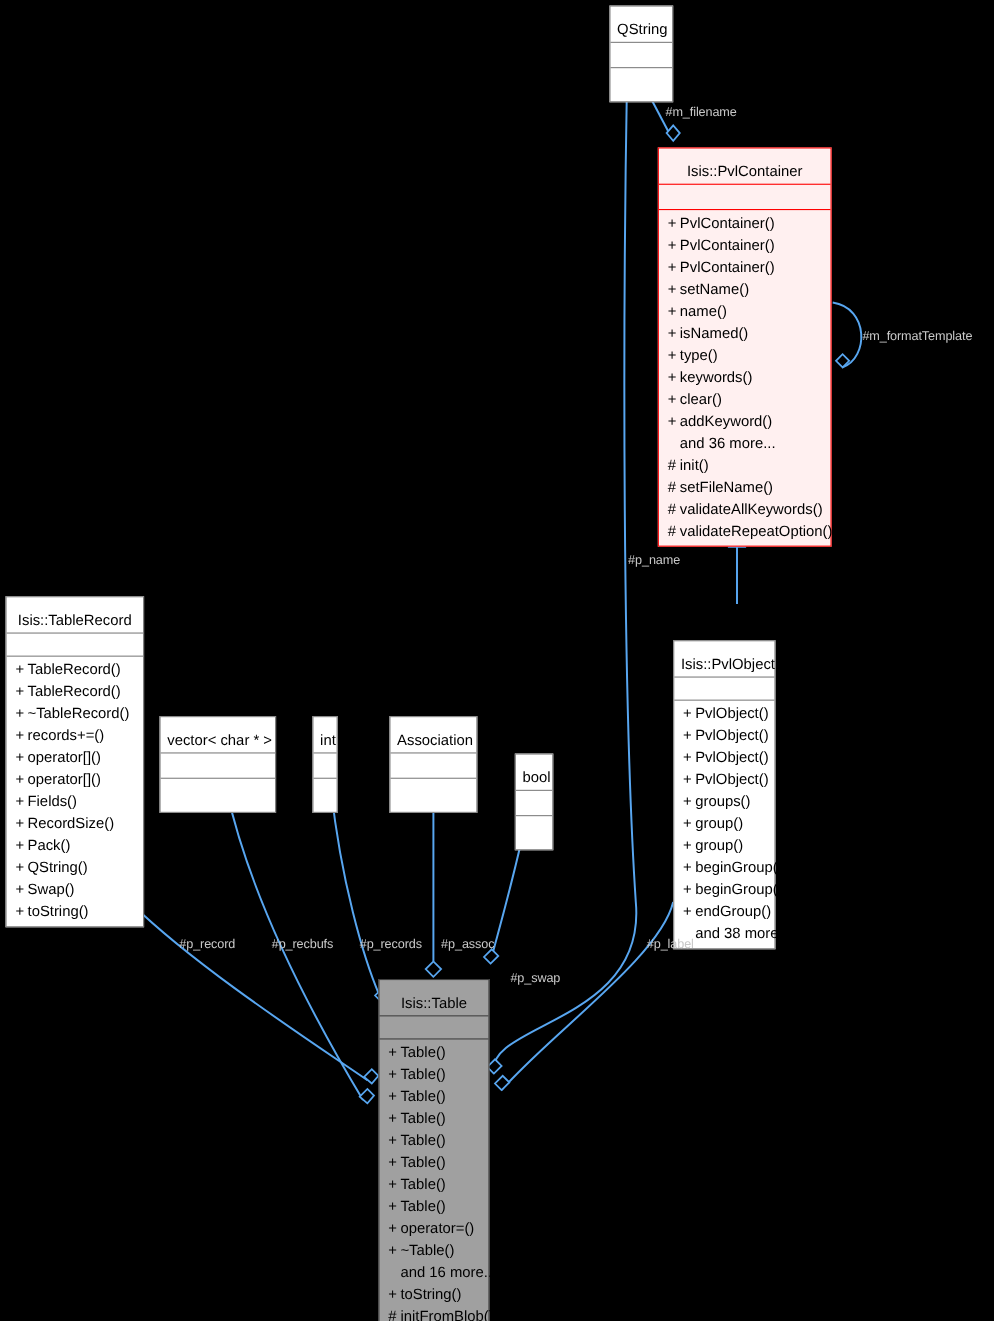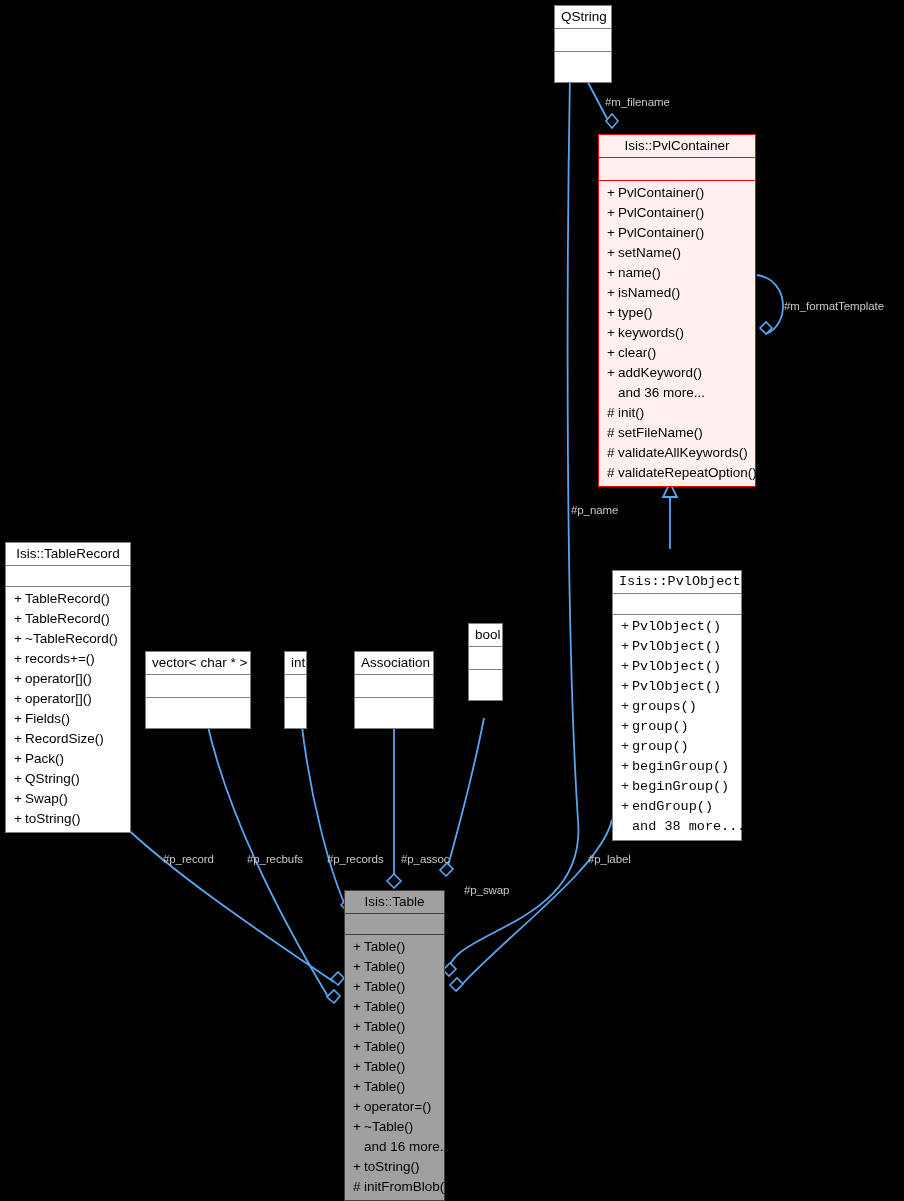--- a/index.html
+++ b/index.html
@@ -34,21 +34,21 @@
   .uml-box.pink {
     background: #fff0f0;
     border: 1px solid #ff0000;
   }
   .uml-box.gray {
     background: #a0a0a0;
     border: 1px solid #404040;
   }
   .box-title {
     text-align: center;
-    padding: 3px 6px 4px 6px;
+    padding: 13px 6px 4px 6px;
     white-space: nowrap;
     font-size: 13.5px;
     line-height: 15px;
   }
   .box-sep {
     border-top: 1px solid #808080;
   }
   .uml-box.pink .box-sep { border-top: 1px solid #ff0000; }
   .uml-box.gray .box-sep { border-top: 1px solid #404040; }
   .box-attrs {
@@ -158,21 +158,21 @@
         <div class="op"><span class="vis">+</span><span>clear()</span></div>
         <div class="op"><span class="vis">+</span><span>addKeyword()</span></div>
         <div class="op more"><span>and 36 more...</span></div>
         <div class="op"><span class="vis">#</span><span>init()</span></div>
         <div class="op"><span class="vis">#</span><span>setFileName()</span></div>
         <div class="op"><span class="vis">#</span><span>validateAllKeywords()</span></div>
         <div class="op"><span class="vis">#</span><span>validateRepeatOption()</span></div>
       </div>
   </div>
 
-  <div class="uml-box" style="left:612px; top:570px; width:130px;font-family:Liberation Mono, monospace;">
+  <div class="uml-box" style="left:612px; top:582px; width:93px;">
     <div class="box-title">Isis::PvlObject</div>
     <div class="box-sep box-attrs" style="height:20px;"></div>
     <div class="box-sep box-ops">
         <div class="op"><span class="vis">+</span><span>PvlObject()</span></div>
         <div class="op"><span class="vis">+</span><span>PvlObject()</span></div>
         <div class="op"><span class="vis">+</span><span>PvlObject()</span></div>
         <div class="op"><span class="vis">+</span><span>PvlObject()</span></div>
         <div class="op"><span class="vis">+</span><span>groups()</span></div>
         <div class="op"><span class="vis">+</span><span>group()</span></div>
         <div class="op"><span class="vis">+</span><span>group()</span></div>
@@ -213,21 +213,21 @@
     <div class="box-sep box-attrs" style="height:22px;"></div>
     <div class="box-sep box-ops" style="height:25px;"></div>
   </div>
 
   <div class="uml-box" style="left:354px; top:651px; width:80px;">
     <div class="box-title">Association</div>
     <div class="box-sep box-attrs" style="height:22px;"></div>
     <div class="box-sep box-ops" style="height:25px;"></div>
   </div>
 
-  <div class="uml-box" style="left:468px; top:623px; width:35px;">
+  <div class="uml-box" style="left:468px; top:685px; width:35px;">
     <div class="box-title">bool</div>
     <div class="box-sep box-attrs" style="height:22px;"></div>
     <div class="box-sep box-ops" style="height:25px;"></div>
   </div>
 
   <div class="uml-box gray" style="left:344px; top:890px; width:101px;">
     <div class="box-title">Isis::Table</div>
     <div class="box-sep box-attrs" style="height:20px;"></div>
     <div class="box-sep box-ops">
         <div class="op"><span class="vis">+</span><span>Table()</span></div>

